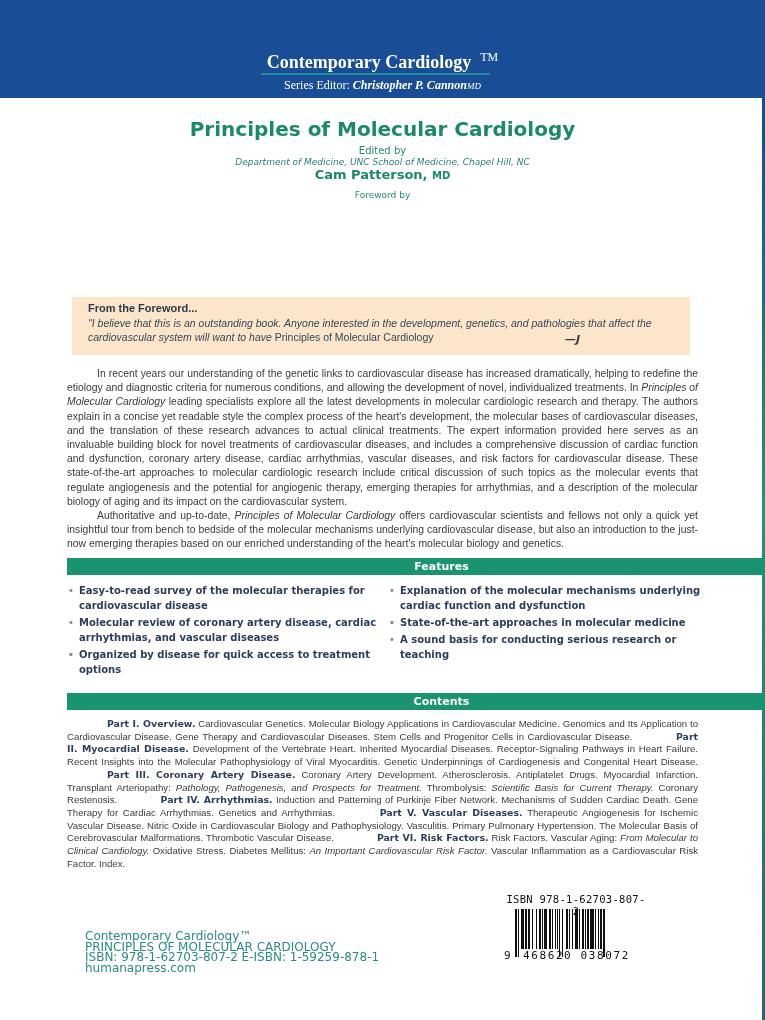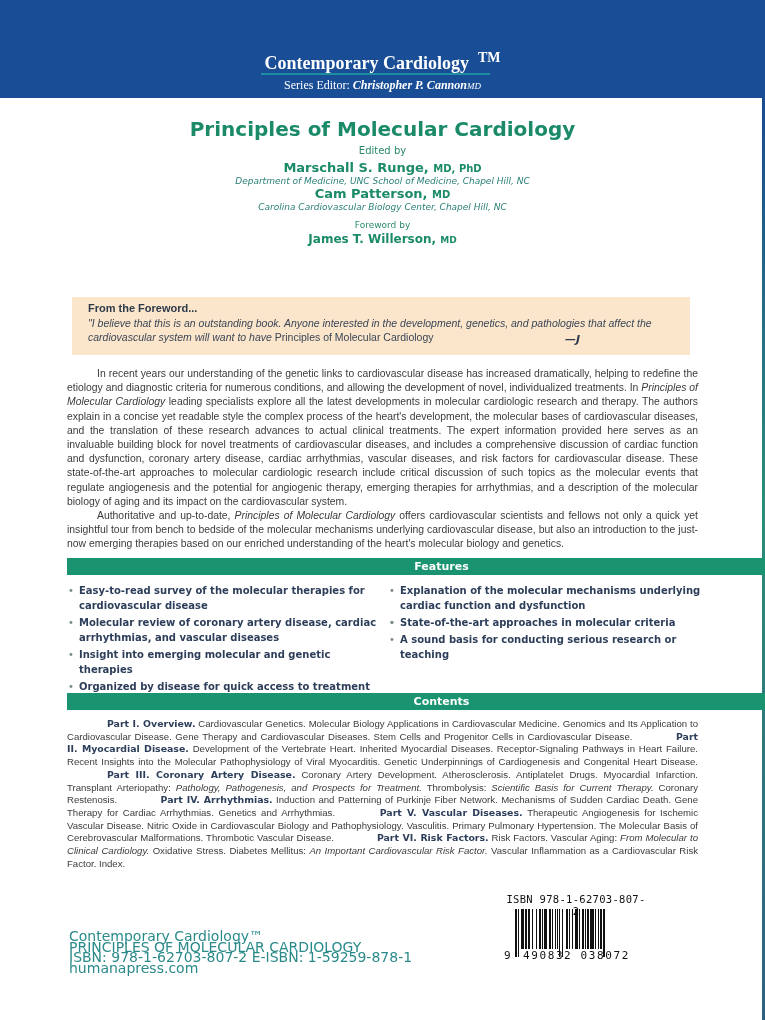--- a/index.html
+++ b/index.html
@@ -5,21 +5,21 @@
   * { box-sizing: border-box; margin: 0; padding: 0; }
   html, body { width: 765px; height: 1020px; background: #ffffff; overflow: hidden; }
   body { position: relative; font-family: "DejaVu Sans", sans-serif; color: #3a3a3a; }
 
   .right-strip { position: absolute; top: 0; right: 0; width: 3px; height: 1020px;
     background: linear-gradient(#1a4d92 0%, #1a4d92 12%, #2a8f78 50%, #2f5f80 100%); }
 
   .header { position: absolute; left: 0; top: 0; width: 765px; height: 98px; background: #194d95; }
   .series-title { position: absolute; left: 0; width: 765px; top: 50px; text-align: center;
     font-family: "Liberation Serif", serif; font-weight: bold; font-size: 18px; color: #ffffff; }
-  .series-title .tm { font-weight: bold; font-size: 14px; vertical-align: 7px; margin-left: 9px; }
+  .series-title .tm { font-weight: normal; font-size: 12px; vertical-align: 7px; margin-left: 9px; }
   .series-rule { position: absolute; left: 261px; top: 73px; width: 229px; height: 2px; background: #1e8da0; }
   .series-editor { position: absolute; left: 0; width: 765px; top: 78px; text-align: center;
     font-family: "Liberation Serif", serif; font-size: 12px; color: #ffffff; }
   .series-editor .ed-name { font-style: italic; font-weight: bold; }
   .series-editor .ed-md { font-style: italic; font-size: 9px; }
 
   .title-block { position: absolute; left: 0; top: 114px; width: 765px; text-align: center; color: #1a8a69; }
   .book-title { font-size: 20px; font-weight: bold; color: #1a8a69; letter-spacing: 0; height: 30px; line-height: 30px; }
   .small-label { font-size: 10px; color: #2a8a6a; margin-top: 1px; }
   .person { font-size: 13px; font-weight: bold; color: #1a8a69; margin-top: 4px; }
@@ -46,21 +46,21 @@
   .feat-col.left { left: 67px; width: 310px; }
   .feat-col.right { left: 388px; width: 320px; }
   .feat-col li { position: relative; padding-left: 12px; margin-bottom: 2px; }
   .feat-col li .bullet { position: absolute; left: 1px; top: 0; color: #7a8a8a; font-weight: normal; }
 
   .contents-text { position: absolute; left: 67px; top: 718px; width: 631px; font-family: "Liberation Sans", sans-serif;
     font-size: 9.6px; line-height: 12.7px; color: #3b3b3b; text-align: justify; }
   .contents-text b { color: #2d3e5a; font-family: "DejaVu Sans", sans-serif; font-size: 9.4px; padding-left: 40px; }
   .contents-text i { font-style: italic; }
 
-  .imprint { position: absolute; left: 69px; top: 931px; font-size: 14px; line-height: 10.5px; color: #2a8a8a; }
+  .imprint { position: absolute; left: 85px; top: 931px; font-size: 12px; line-height: 10.5px; color: #2a8a8a; }
 
   .barcode { position: absolute; left: 505px; top: 893px; width: 142px; height: 72px; }
   .barcode .isbn-top { font-family: "DejaVu Sans Mono", monospace; font-size: 10.5px; color: #111; letter-spacing: 0.3px; text-align: center; }
   .barcode .bars { position: absolute; left: 10px; top: 16px; width: 124px; height: 46px; display: flex; align-items: flex-start; }
   .barcode .bars span { display: block; background: #111; height: 40px; }
   .barcode .bars span.g { height: 48px; }
   .barcode .digits { position: absolute; left: 0; top: 56px; width: 142px; font-family: "DejaVu Sans Mono", monospace; font-size: 11px; color: #111; }
   .barcode .digits .first { position: absolute; left: -1px; }
   .barcode .digits .rest { position: absolute; left: 18px; letter-spacing: 1.6px; }
 </style>
@@ -74,51 +74,48 @@
   <div class="series-rule"></div>
   <div class="series-editor">
     <span>Series Editor:</span>
     <span class="ed-name">Christopher P. Cannon</span><span class="ed-md">MD</span>
   </div>
 </div>
 
 <div class="title-block">
   <div class="book-title">Principles of Molecular Cardiology</div>
   <div class="small-label">Edited by</div>
-  <div class="person"><span>Marschall S. Runge,</span> <span class="deg">MD, PhD</span></div>
   <div class="affil">Department of Medicine, UNC School of Medicine, Chapel Hill, NC</div>
   <div class="person" style="margin-top:0"><span>Cam Patterson,</span> <span class="deg">MD</span></div>
-  <div class="affil">Carolina Cardiovascular Biology Center, Chapel Hill, NC</div>
   <div class="small-label" style="margin-top:8px;font-size:9px">Foreword by</div>
-  <div class="person" style="margin-top:2px;font-size:12px"><span>James T. Willerson,</span> <span class="deg" style="font-size:9px">MD</span></div>
 </div>
 
 <div class="foreword">
   <div class="fw-head">From the Foreword...</div>
   <div class="fw-quote"><span>"I believe that this is an outstanding book. Anyone interested in the development, genetics, and pathologies that affect the cardiovascular system will want to have </span><span class="plain">Principles of Molecular Cardiology</span></div>
   <div class="fw-sig">—J</div>
 </div>
 
 <div class="body-text">
   <p><span>In recent years our understanding of the genetic links to cardiovascular disease has increased dramatically, helping to redefine the etiology and diagnostic criteria for numerous conditions, and allowing the development of novel, individualized treatments. In </span><i>Principles of Molecular Cardiology</i><span> leading specialists explore all the latest developments in molecular cardiologic research and therapy. The authors explain in a concise yet readable style the complex process of the heart's development, the molecular bases of cardiovascular diseases, and the translation of these research advances to actual clinical treatments. The expert information provided here serves as an invaluable building block for novel treatments of cardiovascular diseases, and includes a comprehensive discussion of cardiac function and dysfunction, coronary artery disease, cardiac arrhythmias, vascular diseases, and risk factors for cardiovascular disease. These state-of-the-art approaches to molecular cardiologic research include critical discussion of such topics as the molecular events that regulate angiogenesis and the potential for angiogenic therapy, emerging therapies for arrhythmias, and a description of the molecular biology of aging and its impact on the cardiovascular system.</span></p>
   <p><span>Authoritative and up-to-date, </span><i>Principles of Molecular Cardiology</i><span> offers cardiovascular scientists and fellows not only a quick yet insightful tour from bench to bedside of the molecular mechanisms underlying cardiovascular disease, but also an introduction to the just-now emerging therapies based on our enriched understanding of the heart's molecular biology and genetics.</span></p>
 </div>
 
 <div class="band features">Features</div>
 
 <ul class="feat-col left">
   <li><span class="bullet">•</span><span>Easy-to-read survey of the molecular therapies for cardiovascular disease</span></li>
   <li><span class="bullet">•</span><span>Molecular review of coronary artery disease, cardiac arrhythmias, and vascular diseases</span></li>
-  <li><span class="bullet">•</span><span>Insight into emerging molecular and genetic therapies</span></li>
+  <li><span class="bullet">•</span></li>
   <li><span class="bullet">•</span><span>Organized by disease for quick access to treatment options</span></li>
 </ul>
 <ul class="feat-col right">
   <li><span class="bullet">•</span><span>Explanation of the molecular mechanisms underlying cardiac function and dysfunction</span></li>
   <li><span class="bullet">•</span></li>
-  <li><span class="bullet">•</span><span>State-of-the-art approaches in molecular criteria</span></li>
+  <li><span class="bullet">•</span><span>State-of-the-art approaches in molecular medicine</span></li>
   <li><span class="bullet">•</span><span>A sound basis for conducting serious research or teaching</span></li>
 </ul>
 
 <div class="band contents">Contents</div>
 
 <div class="contents-text"><b>Part I. Overview.</b><span> Cardiovascular Genetics. Molecular Biology Applications in Cardiovascular Medicine. Genomics and Its Application to Cardiovascular Disease. Gene Therapy and Cardiovascular Diseases. Stem Cells and Progenitor Cells in Cardiovascular Disease. </span><b>Part II. Myocardial Disease.</b><span> Development of the Vertebrate Heart. Inherited Myocardial Diseases. Receptor-Signaling Pathways in Heart Failure. Recent Insights into the Molecular Pathophysiology of Viral Myocarditis. Genetic Underpinnings of Cardiogenesis and Congenital Heart Disease. </span><b>Part III. Coronary Artery Disease.</b><span> Coronary Artery Development. Atherosclerosis. Antiplatelet Drugs. Myocardial Infarction. Transplant Arteriopathy: </span><i>Pathology, Pathogenesis, and Prospects for Treatment.</i><span> Thrombolysis: </span><i>Scientific Basis for Current Therapy.</i><span> Coronary Restenosis. </span><b>Part IV. Arrhythmias.</b><span> Induction and Patterning of Purkinje Fiber Network. Mechanisms of Sudden Cardiac Death. Gene Therapy for Cardiac Arrhythmias. Genetics and Arrhythmias. </span><b>Part V. Vascular Diseases.</b><span> Therapeutic Angiogenesis for Ischemic Vascular Disease. Nitric Oxide in Cardiovascular Biology and Pathophysiology. Vasculitis. Primary Pulmonary Hypertension. The Molecular Basis of Cerebrovascular Malformations. Thrombotic Vascular Disease. </span><b>Part VI. Risk Factors.</b><span> Risk Factors. Vascular Aging: </span><i>From Molecular to Clinical Cardiology.</i><span> Oxidative Stress. Diabetes Mellitus: </span><i>An Important Cardiovascular Risk Factor.</i><span> Vascular Inflammation as a Cardiovascular Risk Factor. Index.</span></div>
 
 <div class="imprint">
   <div>Contemporary Cardiology™</div>
   <div>PRINCIPLES OF MOLECULAR CARDIOLOGY</div>
@@ -183,15 +180,15 @@
       <span style="width: 2.1px; background: transparent;"></span>
       <span style="width: 1.05px;"></span>
       <span style="width: 1.05px; background: transparent;"></span>
       <span style="width: 2.1px;"></span>
       <span class="g" style="width: 1.05px; background: transparent;"></span>
       <span class="g" style="width: 2.1px;"></span>
       <span class="g" style="width: 1.05px; background: transparent;"></span>
     </div>
   <div class="digits">
     <span class="first">9</span>
-    <span class="rest">490832 038072</span>
+    <span class="rest">468620 038072</span>
   </div>
 </div>
 
 </body></html>

